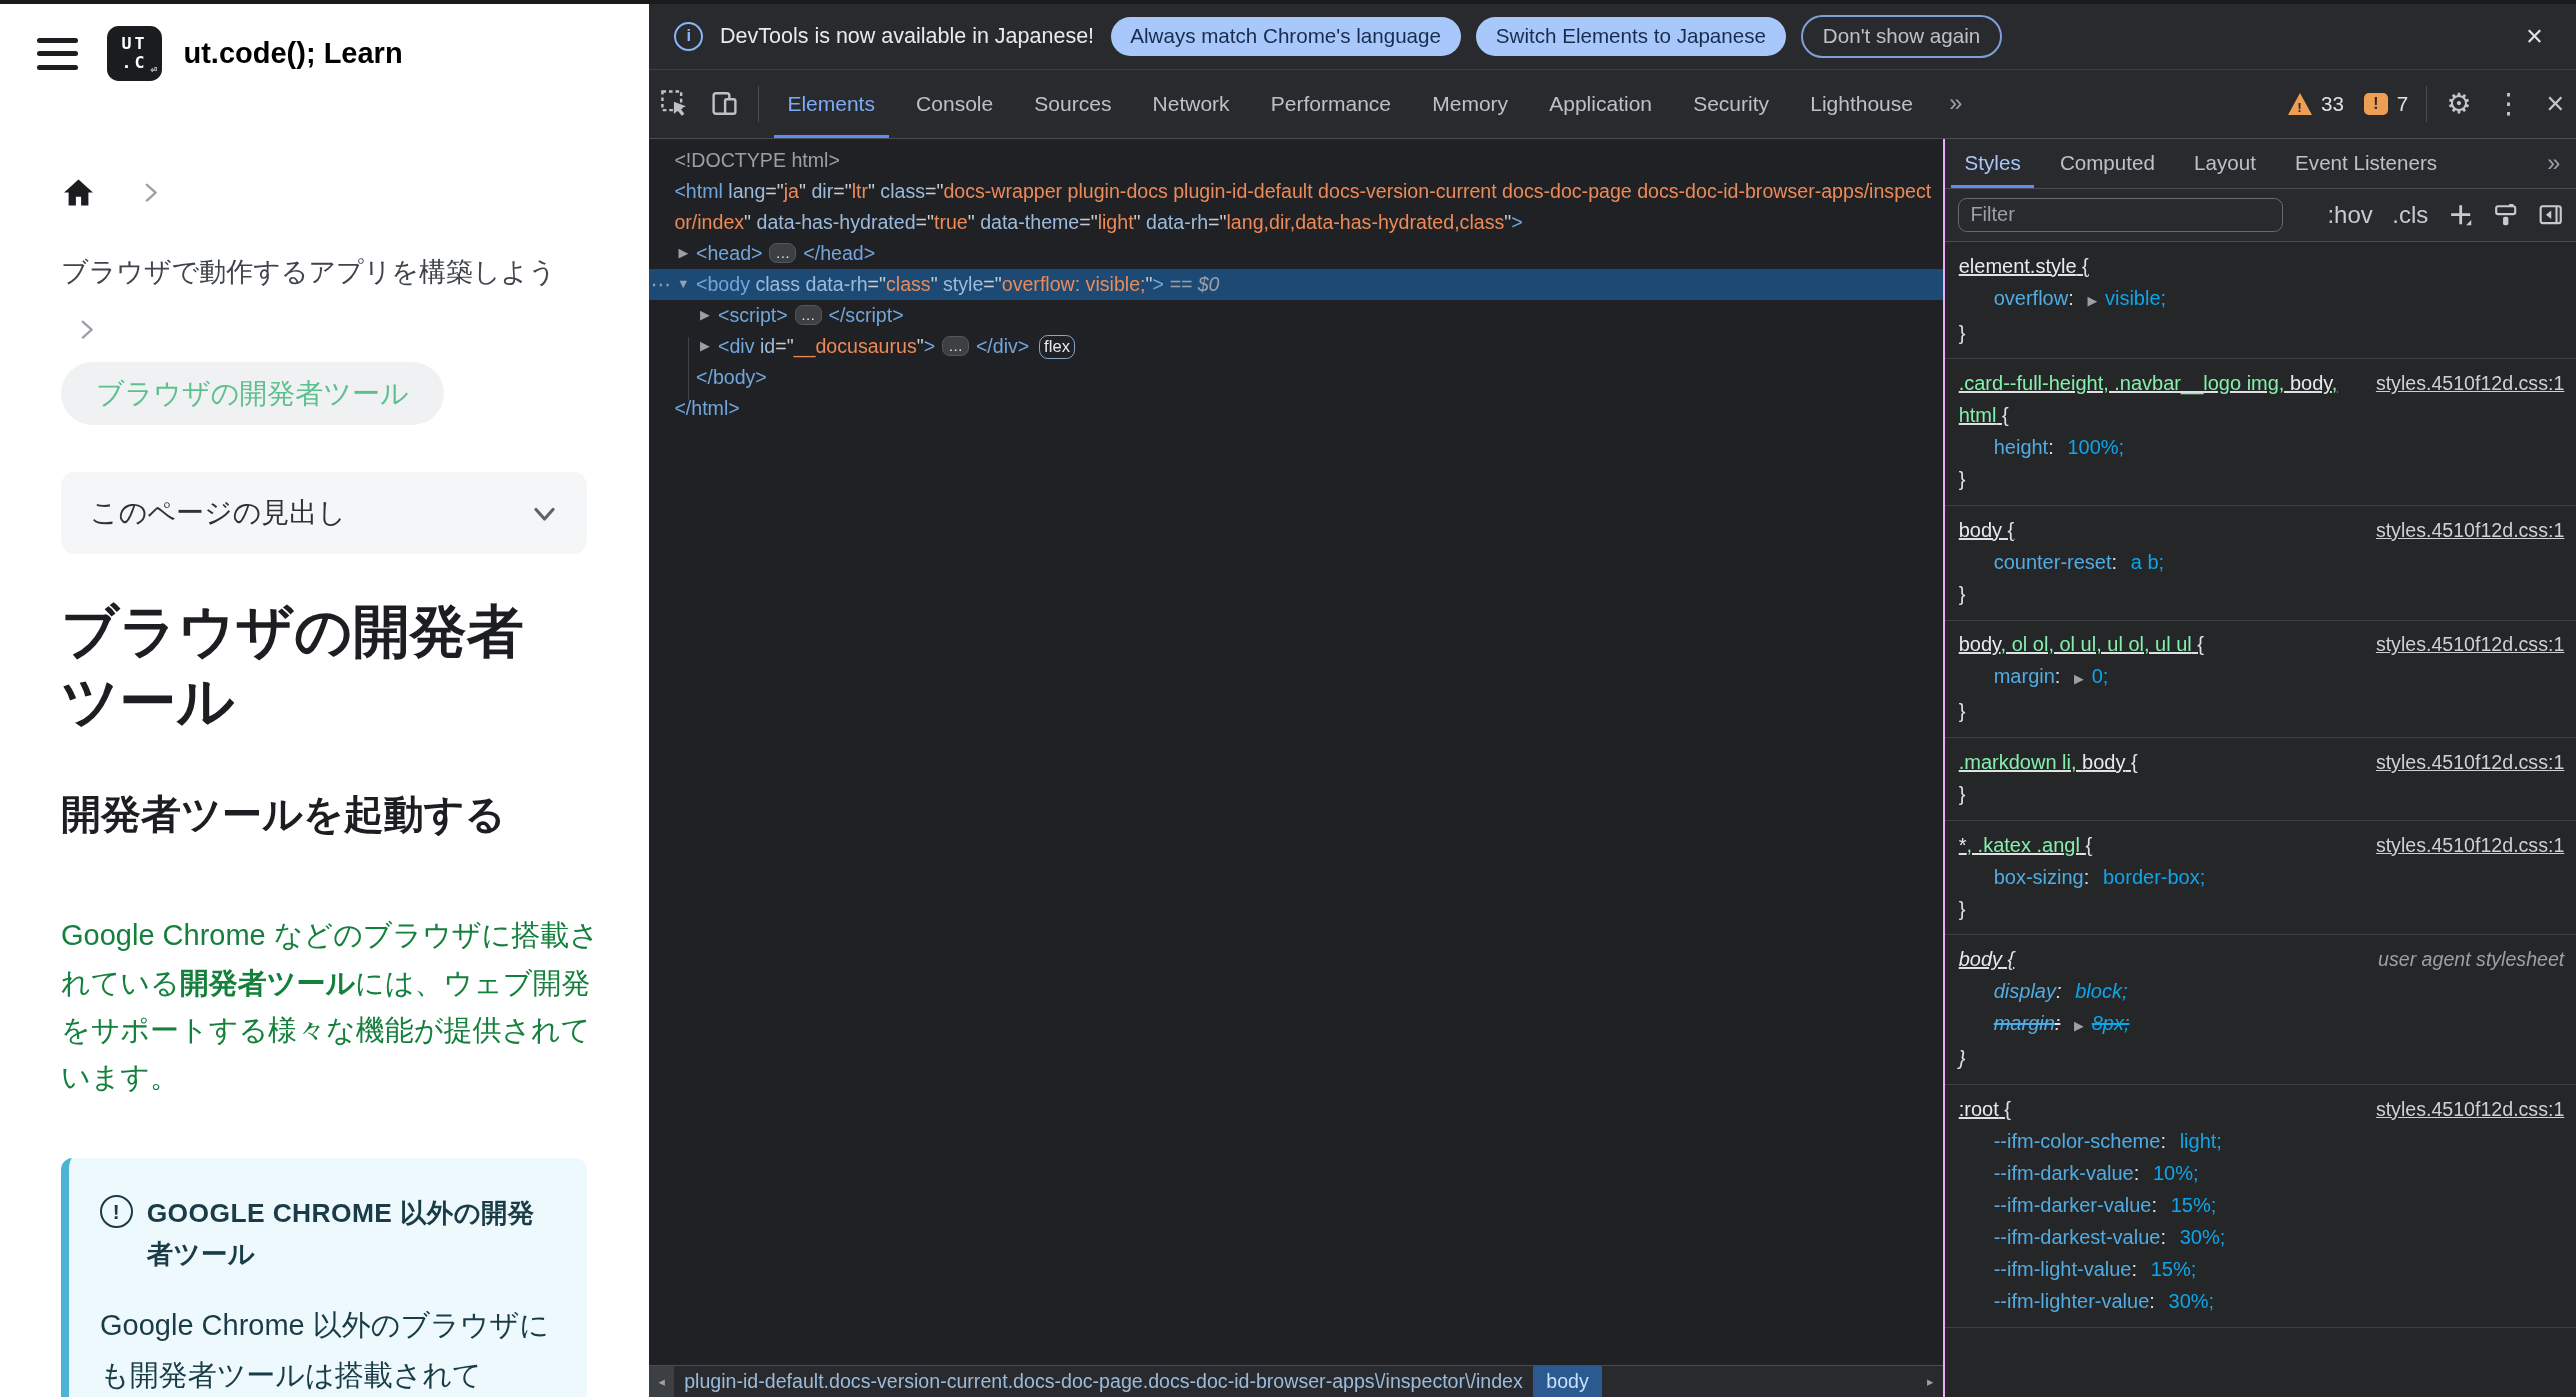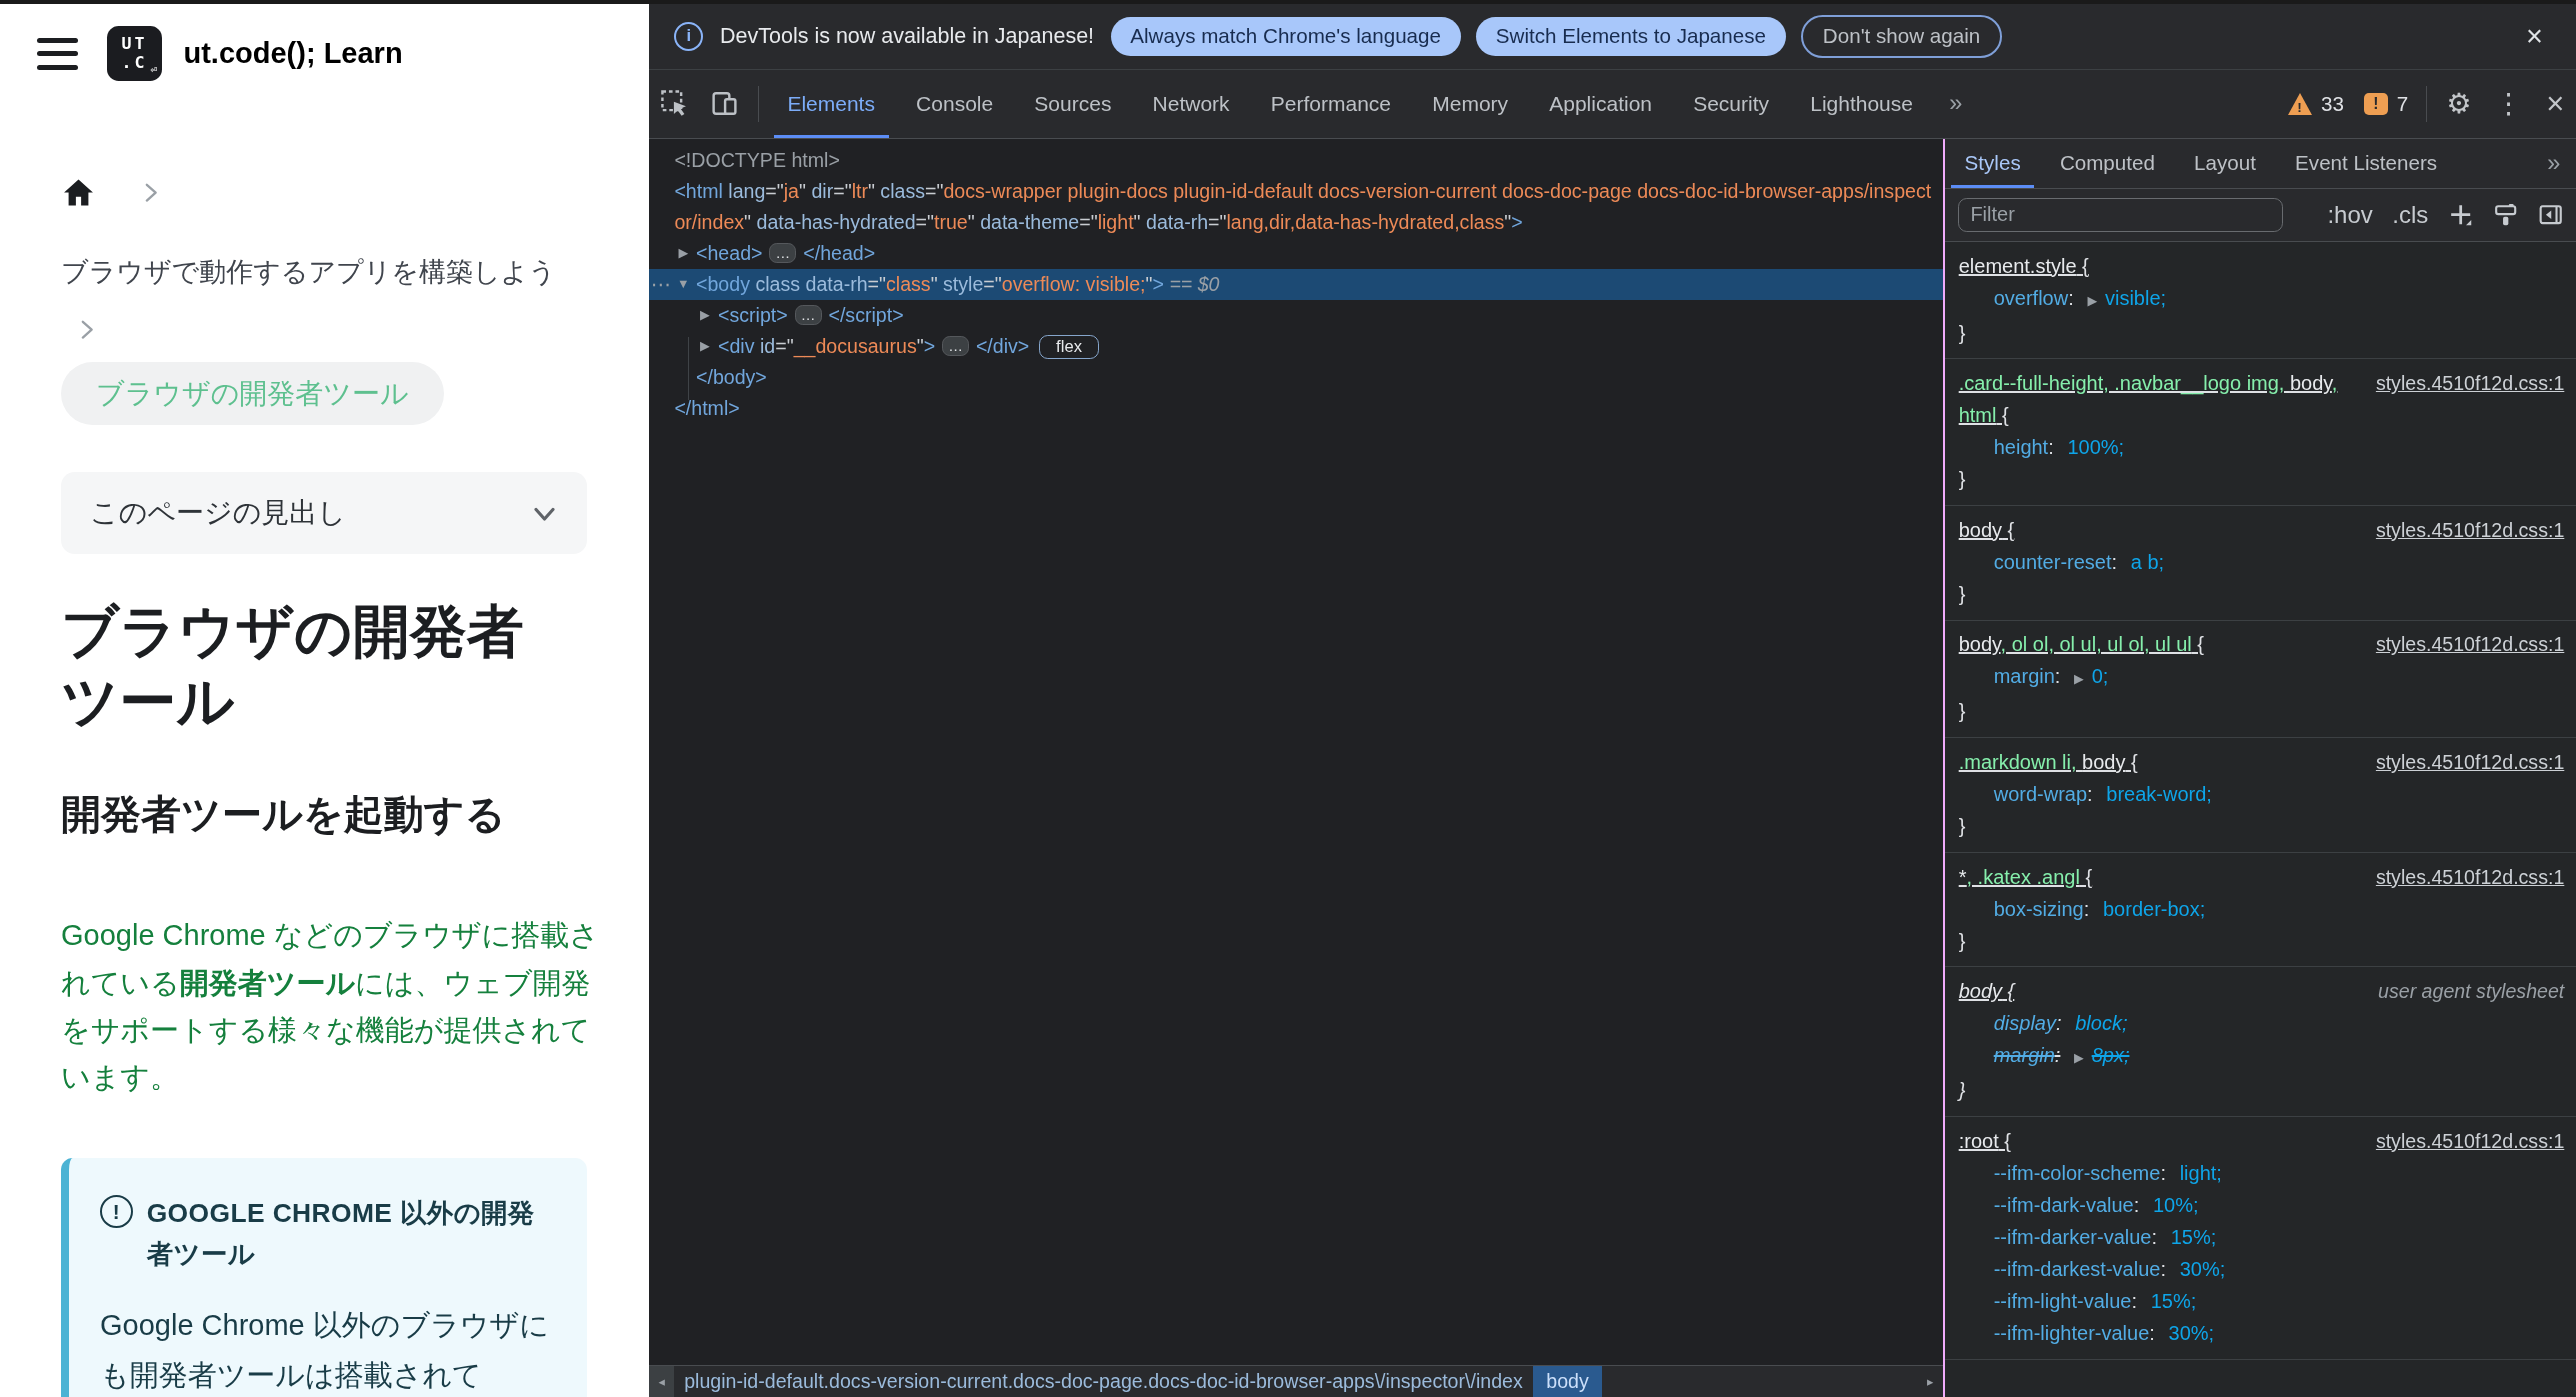--- a/index.html
+++ b/index.html
@@ -77,21 +77,21 @@
   .tree-row { position:relative; word-break:break-all; padding-right:7.8px; }
   .tree-row.selected { background:#1c4a74; }
   .tree-arrow { position:absolute; top:0; font-size:12.7px; color:#9aa0a6; width:19.6px; text-align:center; }
   .row-dots { position:absolute; left:2px; top:0; color:#9aa0a6; font-size:19.6px; letter-spacing:1px; }
   .c-tag { color:#71a6dc; } .c-attr { color:#9bbbdc; } .c-val { color:#ed8a57; }
   .c-eq { color:#c9cdd2; } .c-doc { color:#9aa0a6; }
   .c-meta { color:#9aa0a6; font-style:italic; }
   .ellipsis-btn { display:inline-flex; align-items:center; justify-content:center; background:#3c4043; border:1px solid #55585c;
                   border-radius:7.8px; height:20.6px; min-width:27px; margin:0 6.9px; font-size:14.7px; line-height:1;
                   color:#e4e6e9; vertical-align:2px; cursor:pointer; }
-  .flex-badge { display:inline-block; border:1.5px solid #86a6cc; border-radius:8.8px; padding:0 16px; margin-left:9.8px;
+  .flex-badge { display:inline-block; border:1.5px solid #86a6cc; border-radius:8.8px; padding:0 4px; margin-left:9.8px;
                 font-size:16.6px; line-height:22.5px; color:#e8eaed; cursor:pointer; vertical-align:1px; }
   .indent-guide { position:absolute; left:39px; top:198px; width:1px; height:63px; background:#3f4347; }
 
   .dt-crumb { position:absolute; left:0; bottom:0; width:100%; height:33px; background:#292a2d; border-top:1px solid #494c50;
               display:flex; align-items:stretch; font-size:19.6px; }
   .crumb-arr { width:25.4px; background:#3c4043; color:#9aa0a6; display:flex; align-items:center; justify-content:center;
                font-size:12.7px; cursor:pointer; }
   .crumb-arr.right { background:transparent; margin-left:auto; }
   .crumb-path { display:flex; align-items:center; padding:0 9.8px; color:#9bbbdc; white-space:nowrap; overflow:hidden; }
   .crumb-chip { display:flex; align-items:center; padding:0 13.7px; background:#2a5a8f; color:#cbdffa; cursor:pointer; }
@@ -331,21 +331,20 @@
               <span class="rule-link">styles.4510f12d.css:1</span>
             </div>
             <div class="prop-row"><span class="prop-name">margin</span><span class="prop-colon">:</span><span class="prop-arrow">▶</span><span class="prop-val">0;</span></div>
             <div class="rule-close">}</div>
           </div>
           <div class="rule-sec">
             <div class="rule-head">
               <span class="rule-sel"><span class="sel-dim">.markdown li, </span><span class="sel-match">body</span><span class="sel-brace"> {</span></span>
               <span class="rule-link">styles.4510f12d.css:1</span>
             </div>
-            <div class="prop-row"><span class="prop-name">word-wrap</span><span class="prop-colon">:</span><span class="prop-val">break-word;</span></div>
             <div class="rule-close">}</div>
           </div>
           <div class="rule-sec">
             <div class="rule-head">
               <span class="rule-sel"><span class="sel-match">*</span><span class="sel-dim">, .katex .angl</span><span class="sel-brace"> {</span></span>
               <span class="rule-link">styles.4510f12d.css:1</span>
             </div>
             <div class="prop-row"><span class="prop-name">box-sizing</span><span class="prop-colon">:</span><span class="prop-val">border-box;</span></div>
             <div class="rule-close">}</div>
           </div>

